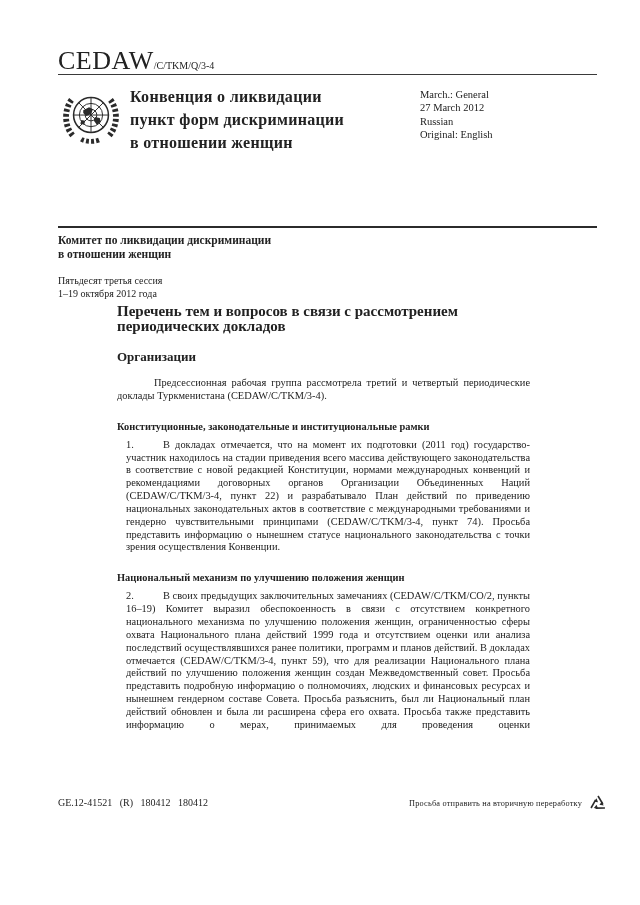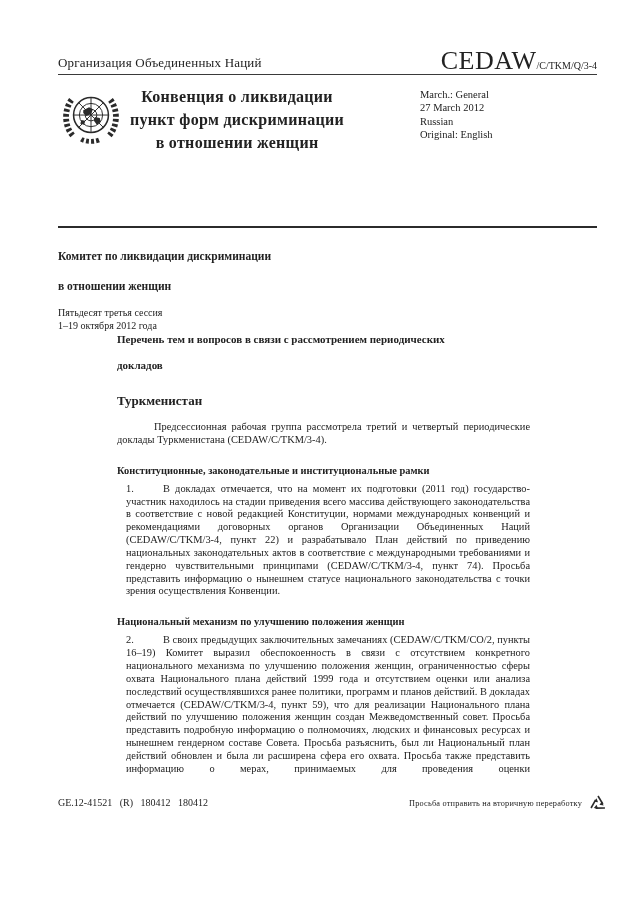--- a/index.html
+++ b/index.html
@@ -20,33 +20,33 @@
   }
   .org-name { font-size:13px; padding-bottom:3px; letter-spacing:0.2px; }
   .doc-symbol { white-space:nowrap; line-height:1; }
   .doc-symbol .big   { font-size:26px; letter-spacing:0.5px; }
   .doc-symbol .small { font-size:10px; }
   
   .header-mid { position:absolute; left:58px; top:82px; width:539px; }
   .emblem { position:absolute; left:2px; top:2px; width:62px; height:64px; }
   .conv-title {
     position:absolute; left:72px; top:3px;
-    font-weight:bold; font-size:16px; line-height:23px; letter-spacing:0.3px;text-align:center;
+    font-weight:bold; font-size:16px; line-height:23px; letter-spacing:0.3px;
   }
   .distr { position:absolute; left:362px; top:6px; font-size:10.5px; line-height:13.4px; }
   
   .divider { position:absolute; left:58px; right:43px; top:226px; height:2px; background:#2b2b2b; }
   
   .committee { position:absolute; left:58px; top:233px; }
-  .committee .name    { font-weight:bold; font-size:11.5px; line-height:14px;margin-top:16px; }
+  .committee .name    { font-weight:bold; font-size:11.5px; line-height:14px; }
   .committee .session { font-weight:normal; font-size:10px;  line-height:12.5px; margin-top:14px; }
   .committee .dates   { font-size:10px; line-height:12.5px; }
   
   .main { position:absolute; left:117px; top:304px; width:413px; }
-  .report-title { font-weight:bold; font-size:11px; line-height:26px; width:375px;margin-top:22px; }
+  .report-title { font-weight:bold; font-size:15px; line-height:15px; width:375px; }
   .country { font-weight:bold; font-size:13px; margin-top:15px; }
   .body-text { font-size:10.4px; line-height:12.85px; text-align:justify; }
   .intro { margin-top:12px; text-indent:37px; }
   .sec-heading { font-weight:bold; font-size:10.4px; line-height:13px; margin-top:17px; }
   .para { margin-top:6px;margin-left:9px; }
   .para .num { display:inline-block; width:37px; }
   .para.cut { text-align-last:justify; }
   
   .footer {
     position:absolute; left:58px; right:29px; top:792px;
@@ -56,21 +56,20 @@
   .recycle-wrap { display:flex; align-items:flex-start; }
   .recycle-text { font-weight:normal; font-size:8.3px; padding-top:7px; letter-spacing:0.2px; }
   .recycle-svg { margin-left:3px; margin-top:0; }
 </style>
 </head>
 <body>
 
 <div class="page">
 
   <div class="header-top">
-    <div class="org-name">Организация Объединенных Наций</div>
     <div class="doc-symbol">
       <span class="big">CEDAW</span><span class="small">/C/TKM/Q/3-4</span>
     </div>
   </div>
 
   <div class="header-mid">
     <span class="emblem">
       <svg viewBox="0 0 64 64" width="62" height="64" aria-hidden="true">
         <g stroke="#2b2b2b" fill="none">
 
@@ -108,21 +107,21 @@
 
   <div class="committee">
     <div class="name">Комитет по ликвидации дискриминации</div>
     <div class="name">в отношении женщин</div>
     <div class="session">Пятьдесят третья сессия</div>
     <div class="dates">1–19 октября 2012 года</div>
   </div>
 
   <div class="main">
     <div class="report-title">Перечень тем и вопросов в связи с рассмотрением периодических докладов</div>
-    <div class="country">Туркменистан</div>
+    <div class="country">Организации</div>
     <div class="body-text intro">Предсессионная рабочая группа рассмотрела третий и четвертый периодические доклады Туркменистана (CEDAW/C/TKM/3-4).</div>
 
     <div class="sec-heading">Конституционные, законодательные и институциональные рамки</div>
     <div class="body-text para"><span class="num">1.</span><span>В докладах отмечается, что на момент их подготовки (2011 год) государство-участник находилось на стадии приведения всего массива действующего законодательства в соответствие с новой редакцией Конституции, нормами международных конвенций и рекомендациями договорных органов Организации Объединенных Наций (CEDAW/C/TKM/3-4, пункт 22) и разрабатывало План действий по приведению национальных законодательных актов в соответствие с международными требованиями и гендерно чувствительными принципами (CEDAW/C/TKM/3-4, пункт 74). Просьба представить информацию о нынешнем статусе национального законодательства с точки зрения осуществления Конвенции.</span></div>
 
     <div class="sec-heading">Национальный механизм по улучшению положения женщин</div>
     <div class="body-text para cut"><span class="num">2.</span><span>В своих предыдущих заключительных замечаниях (CEDAW/C/TKM/CO/2, пункты 16–19) Комитет выразил обеспокоенность в связи с отсутствием конкретного национального механизма по улучшению положения женщин, ограниченностью сферы охвата Национального плана действий 1999 года и отсутствием оценки или анализа последствий осуществлявшихся ранее политики, программ и планов действий. В докладах отмечается (CEDAW/C/TKM/3-4, пункт 59), что для реализации Национального плана действий по улучшению положения женщин создан Межведомственный совет. Просьба представить подробную информацию о полномочиях, людских и финансовых ресурсах и нынешнем гендерном составе Совета. Просьба разъяснить, был ли Национальный план действий обновлен и была ли расширена сфера его охвата. Просьба также представить информацию о мерах, принимаемых для проведения оценки</span></div>
   </div>
 
   <div class="footer">

